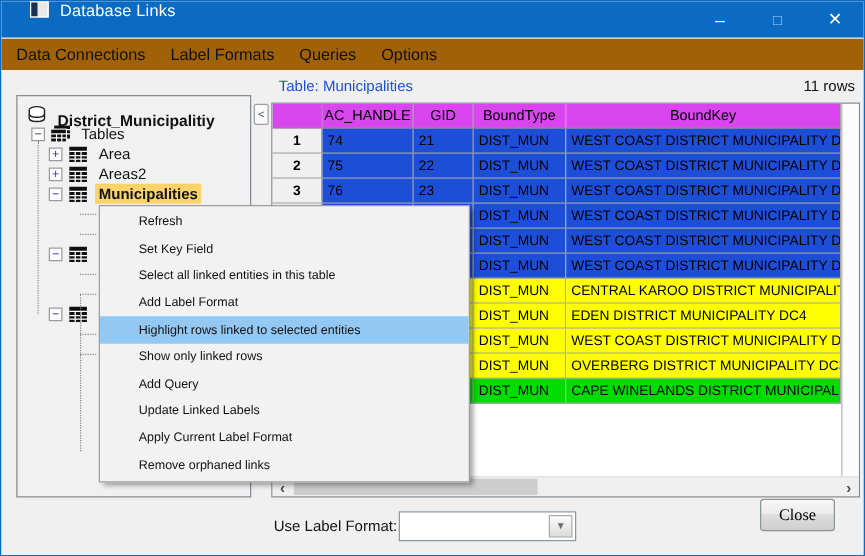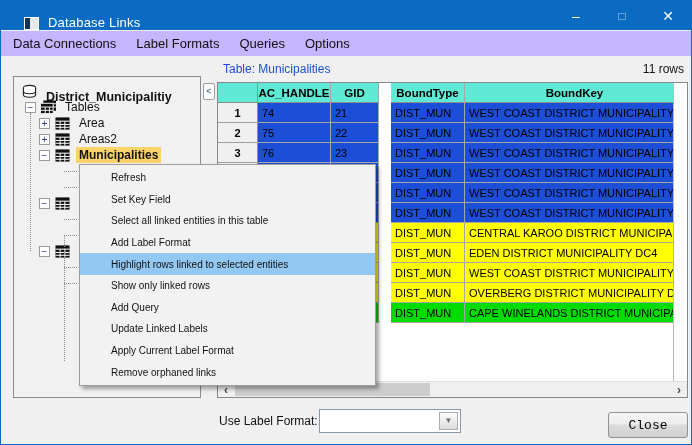--- a/index.html
+++ b/index.html
@@ -10,42 +10,42 @@
     position:relative; width:692px; height:445px;
     background:#f0f0f0;
     border:1px solid var(--titlebar-blue,#0b6bc3);
     overflow:hidden;
   }
 
   
   .titlebar{
     position:absolute; left:0; top:0; right:0; height:29px;
     background:var(--titlebar-blue,#0b6bc3);
-    display:flex; align-items:flex-end; color:#fff;
+    display:flex; align-items:flex-start; color:#fff;
   }
   .app-icon{
     width:15px; height:13px; margin-left:23px; flex:none;
     border:1px solid #fff; background:#e8e8e8; position:relative;
   }
   .app-icon::before{
     content:''; position:absolute; left:0; top:0; bottom:0; width:5px;
     background:#17324e;
   }
   .title-text{ margin-left:9px; font-size:13px; letter-spacing:.2px; }
   .win-controls{ margin-left:auto; display:flex; height:100%; }
   .win-btn{
     width:46px; height:100%; display:flex; align-items:center; justify-content:center;
     font-size:14px; color:#fff; cursor:default;
   }
   .win-btn.maxb span{ opacity:.65; font-size:12px; }
 
   
   .menubar{
     position:absolute; left:0; top:30px; right:0; height:25px;
-    background:#c4b5fd; display:flex; align-items:stretch; padding-left:2px;
+    background:#a16207; display:flex; align-items:stretch; padding-left:2px;
     font-size:13px; color:#111;
   }
   .mb-item{ display:flex; align-items:center; padding:0 10px; }
 
   
   .caption-table{ position:absolute; left:222px; top:61px; font-size:12px; color:#1d4ed8; }
   .caption-rows{ position:absolute; right:7px; top:61px; font-size:12px; color:#111; }
 
   
   .tree-panel{
@@ -85,23 +85,23 @@
   }
   .g-row{ display:flex; height:20px; }
   .g-cell{
     display:flex; align-items:center; padding:0 4px;
     border-right:1px solid #a6a6a6; border-bottom:1px solid #a6a6a6;
     font-size:11px; color:#000; background:#1d4ed8;
     overflow:hidden; white-space:nowrap; flex:none;
   }
   .c0{ width:40px; justify-content:center; font-weight:bold; background:#f0f0f0;
        border-right-color:#8f8f8f; border-bottom-color:#9f9f9f; }
-  .c1{ width:73px; } .c2{ width:48px; } .c3{ width:74px;margin-left:12px; } .c4{ width:220px; }
+  .c1{ width:73px; } .c2{ width:48px; } .c3{ width:74px; } .c4{ width:220px; }
   .g-head .g-cell{
-    background:#5eead4; font-weight:bold; justify-content:center; font-size:11.5px;
+    background:#d946ef; font-weight:normal; justify-content:center; font-size:11.5px;
     border-bottom-color:#8f8f8f;
   }
   .hl-yellow .g-cell:not(.c0){ background:var(--row-highlight-yellow,#ffff00); }
   .hl-green  .g-cell:not(.c0){ background:var(--row-highlight-green,#00dc00); }
 
   .vscroll{
     position:absolute; top:0; right:0; width:14px; height:298px;
     background:#fcfcfc; border-left:1px solid #b8b8b8;
   }
   .hscroll{
@@ -138,24 +138,24 @@
     background:#fff; border:1px solid #8a98a5;
   }
   .combo-value{ position:absolute; left:4px; top:4px; font-size:12px; }
   .combo-btn{
     position:absolute; right:2px; top:2px; bottom:2px; width:19px;
     background:linear-gradient(#fbfbfb,#dcdcdc); border:1px solid #ababab;
     display:flex; align-items:center; justify-content:center;
   }
   .combo-arrow{ font-size:8px; color:#6d6d6d; line-height:1; }
   .close-btn{
-    position:absolute; left:607px; top:411px; width:80px; height:26px;
+    position:absolute; left:607px; top:398px; width:60px; height:26px;
     border:1px solid #8e9494; border-radius:3px;
     background:linear-gradient(#f6f6f6 0%, #ededed 45%, #dddddd 50%, #cfcfcf 100%);
-    font-size:13px; color:#000; font-family:Liberation Mono, monospace;
+    font-size:13px; color:#000; font-family:Liberation Serif, serif;
   }
 </style>
 </head>
 <body>
 
 <div class="window">
 
   <div class="titlebar">
     <span class="app-icon"></span>
     <span class="title-text">Database Links</span>

